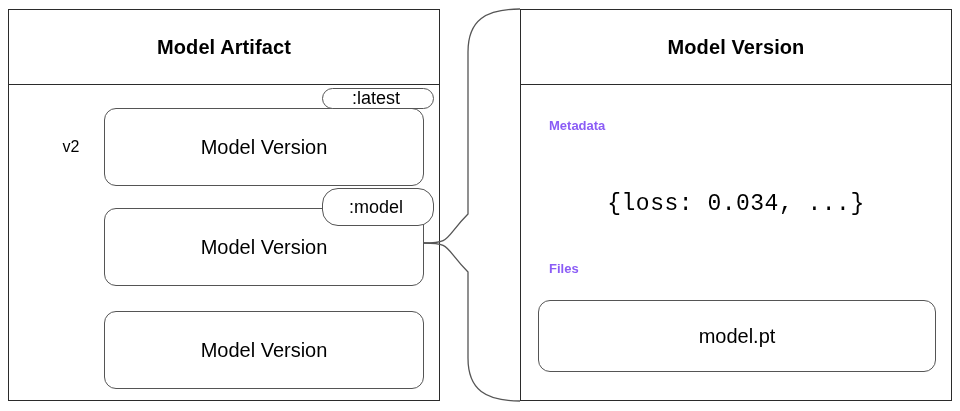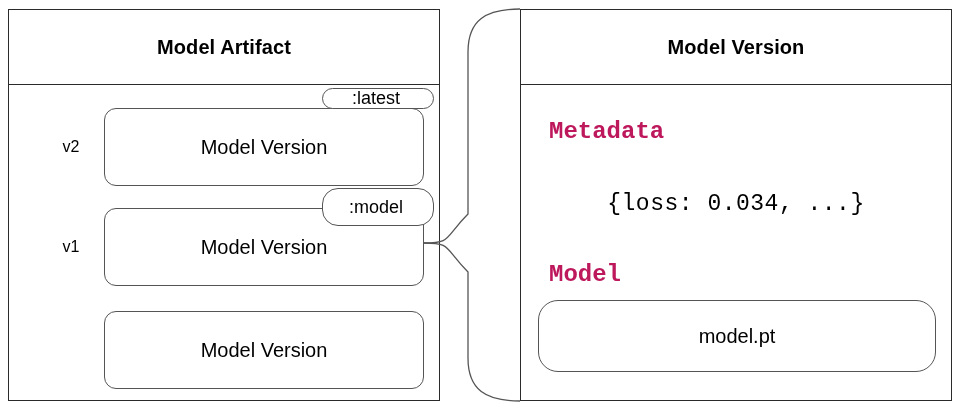--- a/index.html
+++ b/index.html
@@ -106,42 +106,41 @@
   
   #version-panel {
     left: 520px;
     top: 9px;
     width: 432px;
     height: 392px;
   }
   .section-label {
     position: absolute;
     left: 28px;
-    font-size: 24px;
+    font-size: 13px;
     font-weight: bold;
-    color: #be185d;
-    font-family: Liberation Mono, monospace;
+    color: #8b5cf6;
   }
   .mono-value {
     position: absolute;
     left: 0;
     width: 100%;
     text-align: center;
     font-family: "Liberation Mono", "DejaVu Sans Mono", monospace;
     font-size: 23px;
     color: #000;
     letter-spacing: 0.5px;
   }
   .file-box {
     position: absolute;
     left: 17px;
     width: 398px;
     height: 72px;
     border: 1px solid #555;
-    border-radius: 20px;
+    border-radius: 12px;
     background: #ffffff;
     box-sizing: border-box;
     display: flex;
     align-items: center;
     justify-content: center;
     font-size: 20px;
     color: #000;
     text-align: right;
   }
 
@@ -171,21 +170,20 @@
       <span class="version-label">v2</span>
       <div class="mv-box">
         <span>Model Version</span>
       </div>
       <div class="tag-pill" style="left:313px; top:-9px; width:112px; height:21px;">
         <span>:latest</span>
       </div>
     </div>
 
     <div class="version-row" style="top:187px;">
-      <span class="version-label">v1</span>
       <div class="mv-box">
         <span>Model Version</span>
       </div>
       <div class="tag-pill" style="left:313px; top:-9px; width:112px; height:38px;">
         <span>:model</span>
       </div>
     </div>
 
     <div class="version-row" style="top:290px;">
       <div class="mv-box">
@@ -198,21 +196,21 @@
   <div class="panel" id="version-panel">
 
     <div class="panel-header">
       <span class="panel-title">Model Version</span>
     </div>
 
     <span class="section-label" style="top:108px;">Metadata</span>
 
     <span class="mono-value" style="top:181px;">{loss: 0.034, ...}</span>
 
-    <span class="section-label" style="top:251px;">Model</span>
+    <span class="section-label" style="top:251px;">Files</span>
 
     <div class="file-box" style="top:290px;">
       <span>model.pt</span>
     </div>
 
   </div>
 
   <svg id="connector" viewBox="0 0 960 411">
 
     <path d="M 424 243

